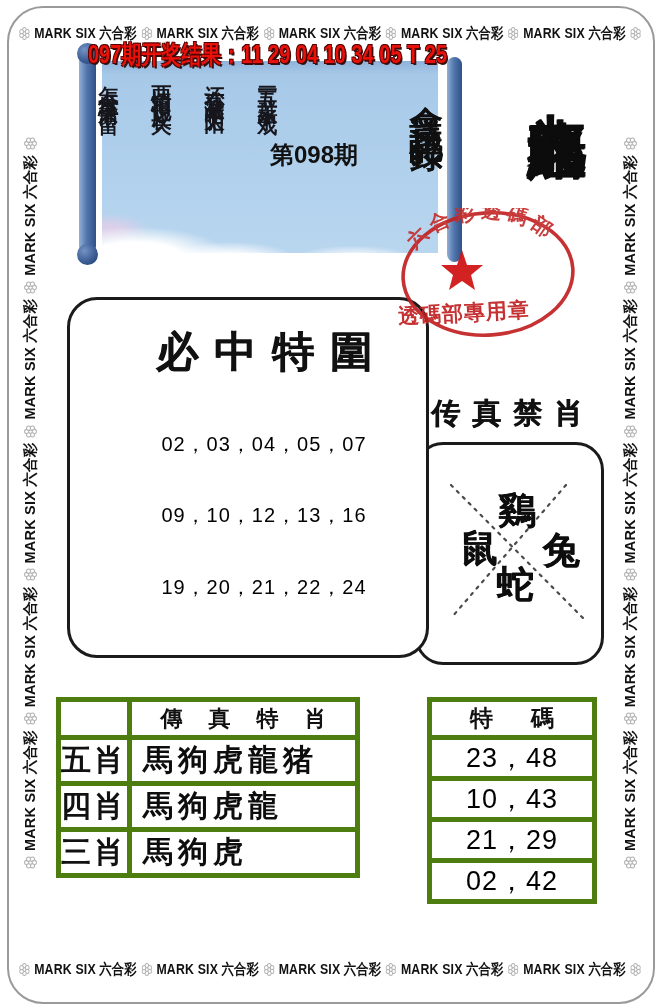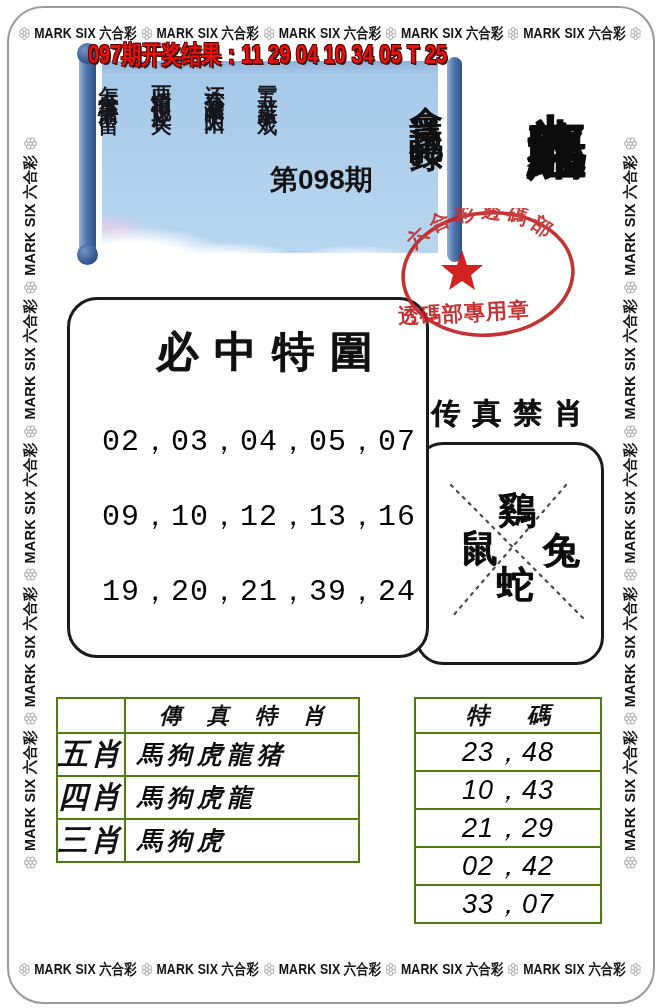--- a/index.html
+++ b/index.html
@@ -31,60 +31,60 @@
   #scroll-body{position:absolute;left:102px;top:61px;width:336px;height:192px;z-index:1;
       background:linear-gradient(180deg,#8fb2da 0%,#a7c9e8 7%,#b0d0ec 55%,#b9d6ef 100%);}
   #scroll-body::after{content:"";position:absolute;inset:0;pointer-events:none;background:
       radial-gradient(ellipse 130px 42px at 10% 102%,#fff 35%,rgba(255,255,255,0) 72%),
       radial-gradient(ellipse 100px 30px at 38% 105%,rgba(255,255,255,.95) 30%,rgba(255,255,255,0) 70%),
       radial-gradient(ellipse 60px 24px at 2% 88%,rgba(238,205,231,.65) 20%,rgba(238,205,231,0) 70%),
       radial-gradient(ellipse 90px 22px at 75% 104%,rgba(255,255,255,.85) 25%,rgba(255,255,255,0) 70%);}
   #poem{position:absolute;left:96px;top:70px;display:flex;gap:26px;z-index:2;}
   .poem-col{writing-mode:vertical-rl;text-orientation:upright;font-family:"Liberation Serif",serif;
             font-size:20px;font-weight:600;letter-spacing:5px;color:#16161c;}
-  #issue-label{position:absolute;left:270px;top:161px;font-size:28px;font-weight:bold;color:#111;z-index:2;}
+  #issue-label{position:absolute;left:270px;top:139px;font-size:24px;font-weight:bold;color:#111;z-index:2;}
   #scroll-title{position:absolute;left:403px;top:80px;writing-mode:vertical-rl;text-orientation:upright;
             font-size:33px;font-weight:800;letter-spacing:11px;color:#101010;z-index:2;
             text-shadow:.6px 0 0 #101010;}
   
   #masthead{position:absolute;left:517px;top:66px;writing-mode:vertical-rl;text-orientation:upright;
             font-family:"Liberation Serif",serif;font-size:58px;font-weight:900;letter-spacing:4px;
             color:#0c0c0c;z-index:2;text-shadow:1px 0 0 #0c0c0c,0 1px 0 #0c0c0c;}
   
   #stamp{position:absolute;left:398px;top:208px;z-index:5;opacity:.93;}
   
   #ring-box{position:absolute;left:67px;top:297px;width:324px;height:355px;border:3px solid #1b1b1b;
             border-radius:30px;z-index:4;background:#fff;display:flex;flex-direction:column;padding-left:32px;}
   #ring-title{margin-top:24px;text-align:center;font-family:"Liberation Serif",serif;font-size:42px;
               font-weight:900;letter-spacing:16px;padding-left:16px;color:#111;
               text-shadow:.8px 0 0 #111;}
   #ring-rows{flex:1;display:flex;flex-direction:column;justify-content:space-evenly;margin:6px 0 10px;}
-  .ring-row{font-family:Liberation Mono, monospace;font-size:30px;color:#000;
+  .ring-row{text-align:center;font-family:Liberation Sans, sans-serif;font-size:20px;color:#000;
             letter-spacing:1px;white-space:nowrap;}
   
   #faxban-title{position:absolute;left:409px;top:394px;width:196px;text-align:center;
             font-family:"Liberation Serif",serif;font-size:29px;font-weight:900;letter-spacing:12px;
             padding-left:12px;color:#111;text-shadow:.7px 0 0 #111;box-sizing:border-box;}
   #zodiac-box{position:absolute;left:415px;top:442px;width:183px;height:217px;border:3px solid #1b1b1b;
             border-radius:28px;background:#fff;}
   .zodiac{position:absolute;font-family:"Liberation Serif",serif;font-size:37px;font-weight:900;
             color:#0d0d0d;transform:translate(-50%,-55%);text-shadow:.8px 0 0 #0d0d0d;}
   
   table{border-collapse:collapse;background:#fff;}
-  td{border:2px solid #4d7c0f;padding:0;font-style:italic;}
+  td{border:5px solid #4d7c0f;padding:0;}
   #fax-table{position:absolute;left:56px;top:697px;width:304px;}
   #fax-table td{height:33px;}
   #fax-table .hdr-blank{width:66px;}
   #fax-table .hdr{font-family:"Liberation Serif",serif;font-size:22px;font-weight:900;text-align:center;
             letter-spacing:26px;padding-left:26px;color:#111;}
   .fax-label{font-family:"Liberation Serif",serif;font-size:30px;font-weight:900;text-align:center;
             letter-spacing:3px;color:#111;}
-  .fax-value{font-family:"Liberation Serif",serif;font-size:25px;font-weight:900;text-align:left;
+  .fax-value{font-family:"Liberation Serif",serif;font-size:30px;font-weight:900;text-align:left;
             padding-left:11px;letter-spacing:5px;color:#0d0d0d;}
-  #code-table{position:absolute;left:414px;top:697px;width:188px;border-radius:20px;}
+  #code-table{position:absolute;left:427px;top:697px;width:170px;border-radius:20px;}
   #code-table td{height:33px;text-align:center;}
   #code-table .hdr{font-family:"Liberation Serif",serif;font-size:23px;font-weight:900;
             letter-spacing:38px;padding-left:38px;color:#111;}
   .code-value{font-size:27px;color:#000;letter-spacing:1px;font-family:"Liberation Sans",sans-serif;}
 </style>
 </head>
 <body>
 
 <div id="stage">
   <div id="card"></div>
@@ -457,21 +457,21 @@
     </text>
     <polygon points="64,42 69,57 85,57 73,67 77,82 64,73 51,82 55,67 43,57 59,57" fill="#d01212"></polygon>
     <text x="66" y="112" text-anchor="middle" font-size="21" font-weight="bold" fill="#c22324" letter-spacing="1" transform="rotate(-3 66 106)" font-family="Liberation Sans, sans-serif">透碼部專用章</text>
   </svg>
 
   <div id="ring-box">
     <div id="ring-title">必中特圍</div>
     <div id="ring-rows">
         <div class="ring-row">02，03，04，05，07</div>
         <div class="ring-row">09，10，12，13，16</div>
-        <div class="ring-row">19，20，21，39，24</div>
+        <div class="ring-row">19，20，21，22，24</div>
       </div>
   </div>
 
   <div id="faxban-title">传真禁肖</div>
   <div id="zodiac-box">
     <svg width="183" height="217" viewBox="0 0 183 217">
       <line x1="33" y1="40" x2="166" y2="174" stroke="#4a4a4a" stroke-width="2.2" stroke-linecap="round" stroke-dasharray="2.4 6"></line>
       <line x1="148" y1="40" x2="34" y2="172" stroke="#4a4a4a" stroke-width="2.2" stroke-linecap="round" stroke-dasharray="2.4 6"></line>
     </svg>
     <div class="zodiac" style="left:99px;top:68px;">鷄</div>
@@ -511,18 +511,15 @@
         </tr>
         <tr>
           <td class="code-value">10，43</td>
         </tr>
         <tr>
           <td class="code-value">21，29</td>
         </tr>
         <tr>
           <td class="code-value">02，42</td>
         </tr>
-        <tr>
-          <td class="code-value">33，07</td>
-        </tr>
       </tbody>
   </table>
 </div>
 
 </body></html>

